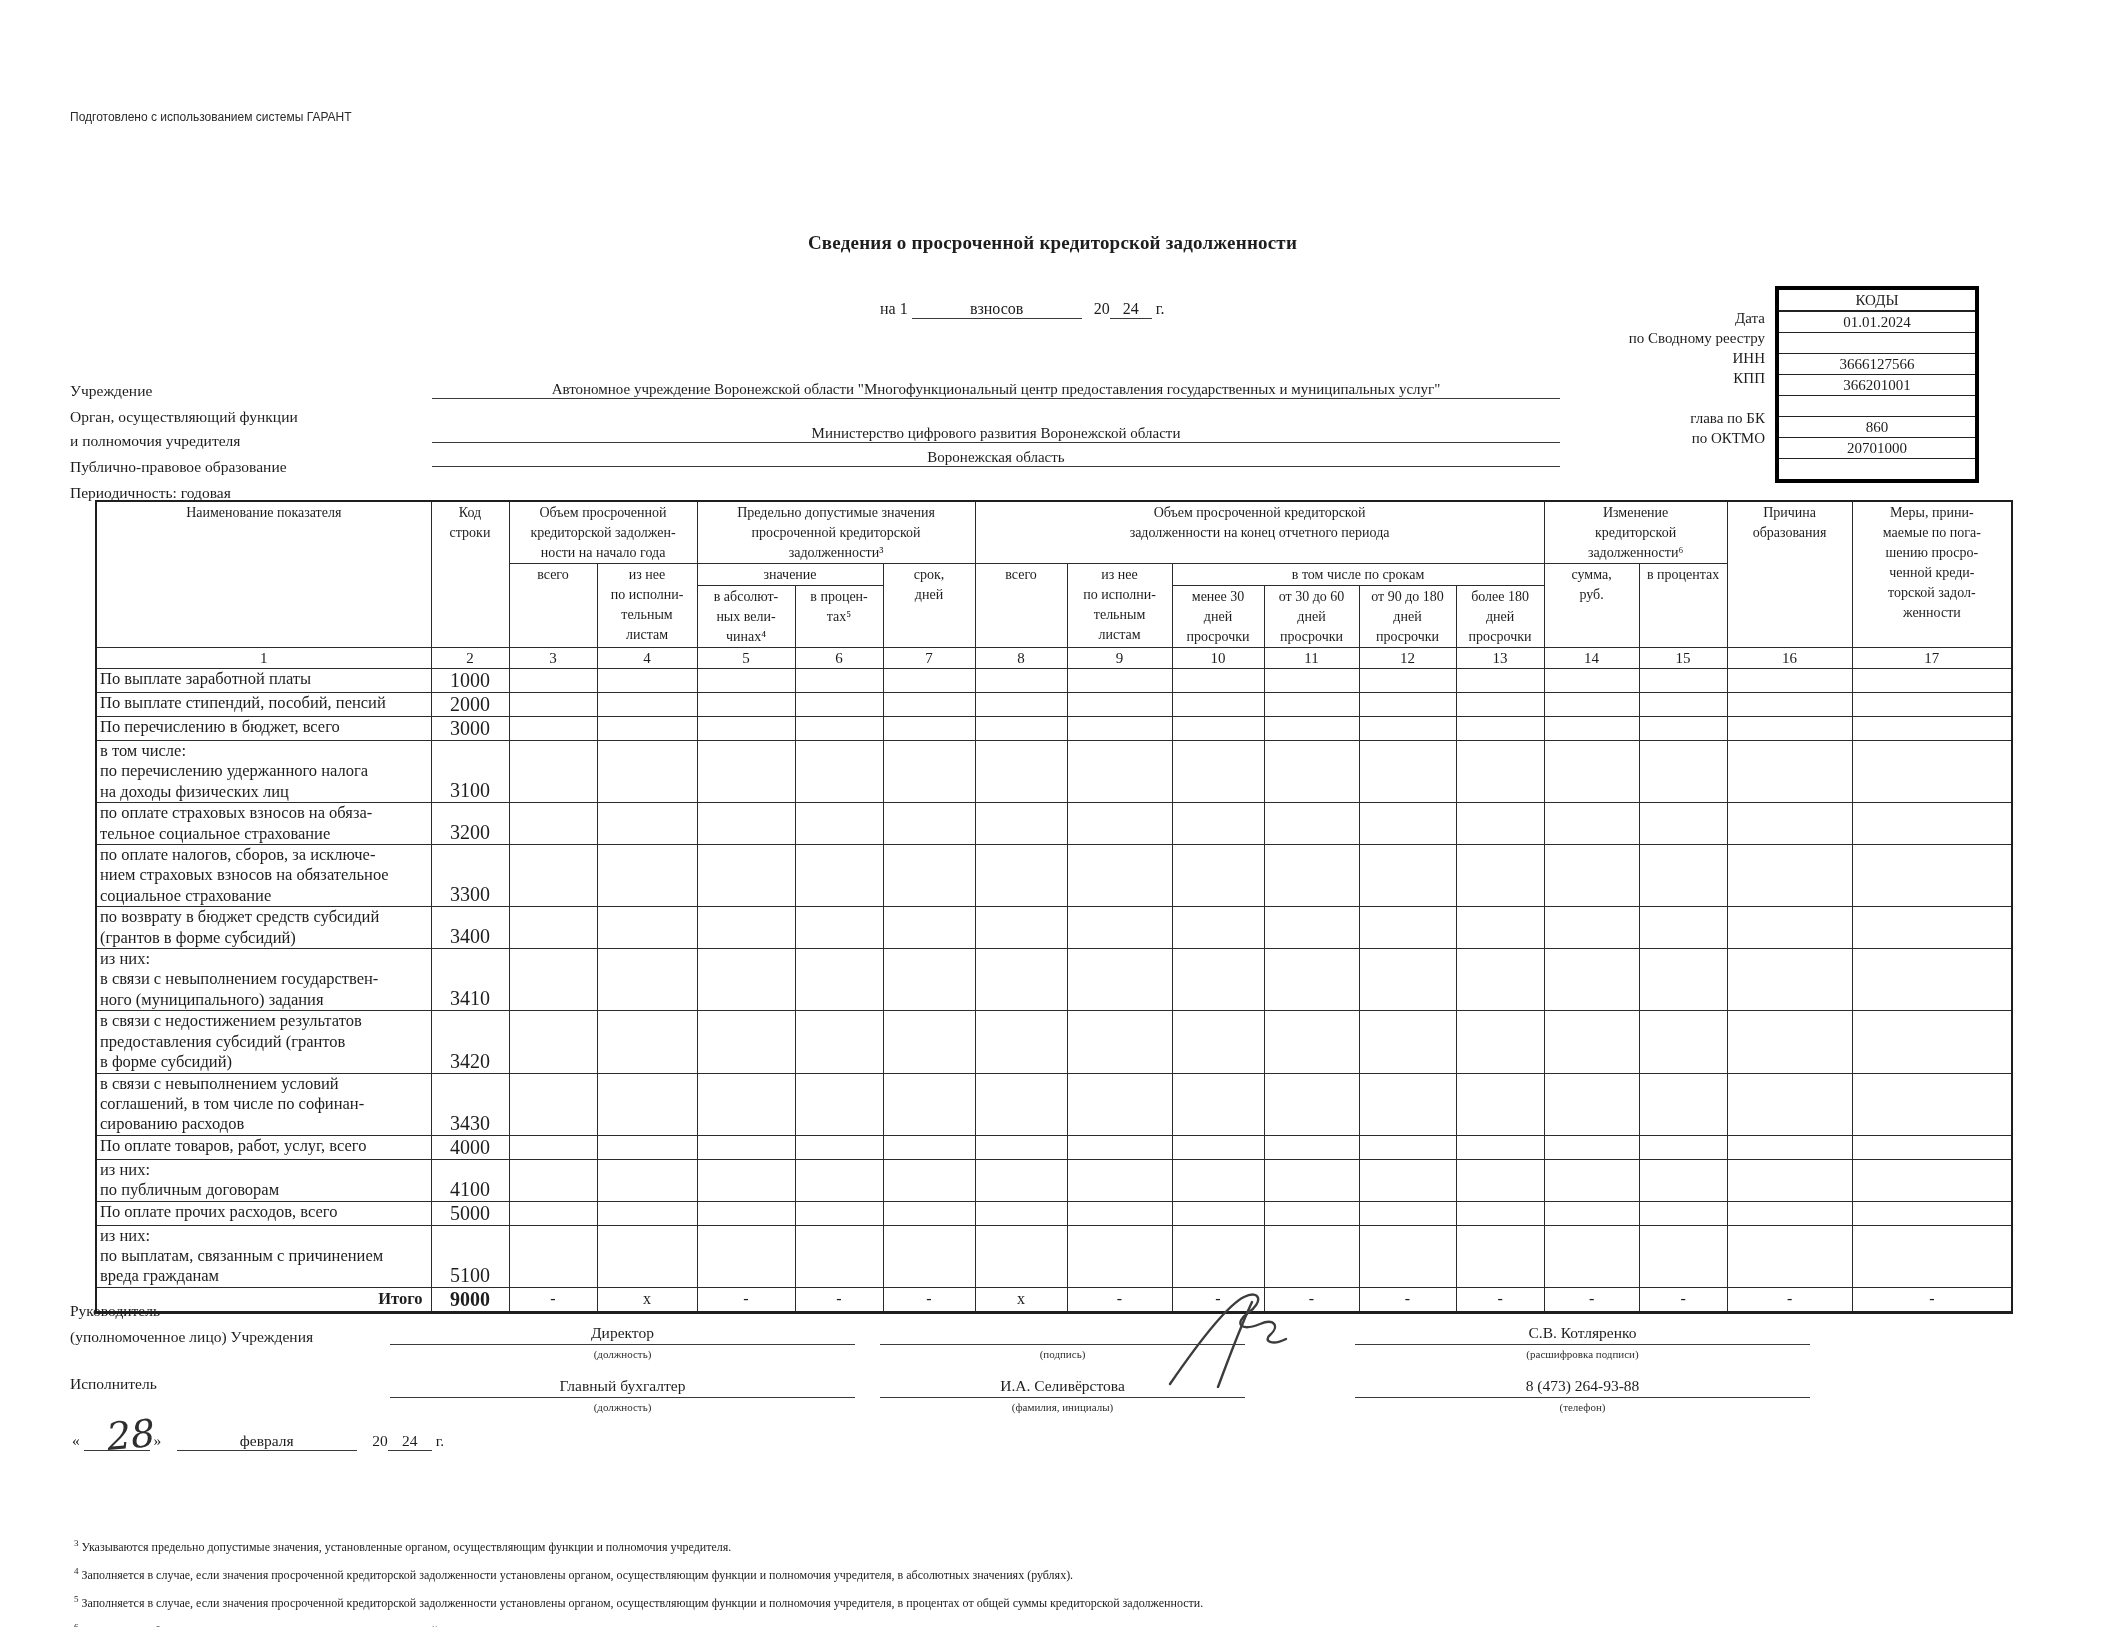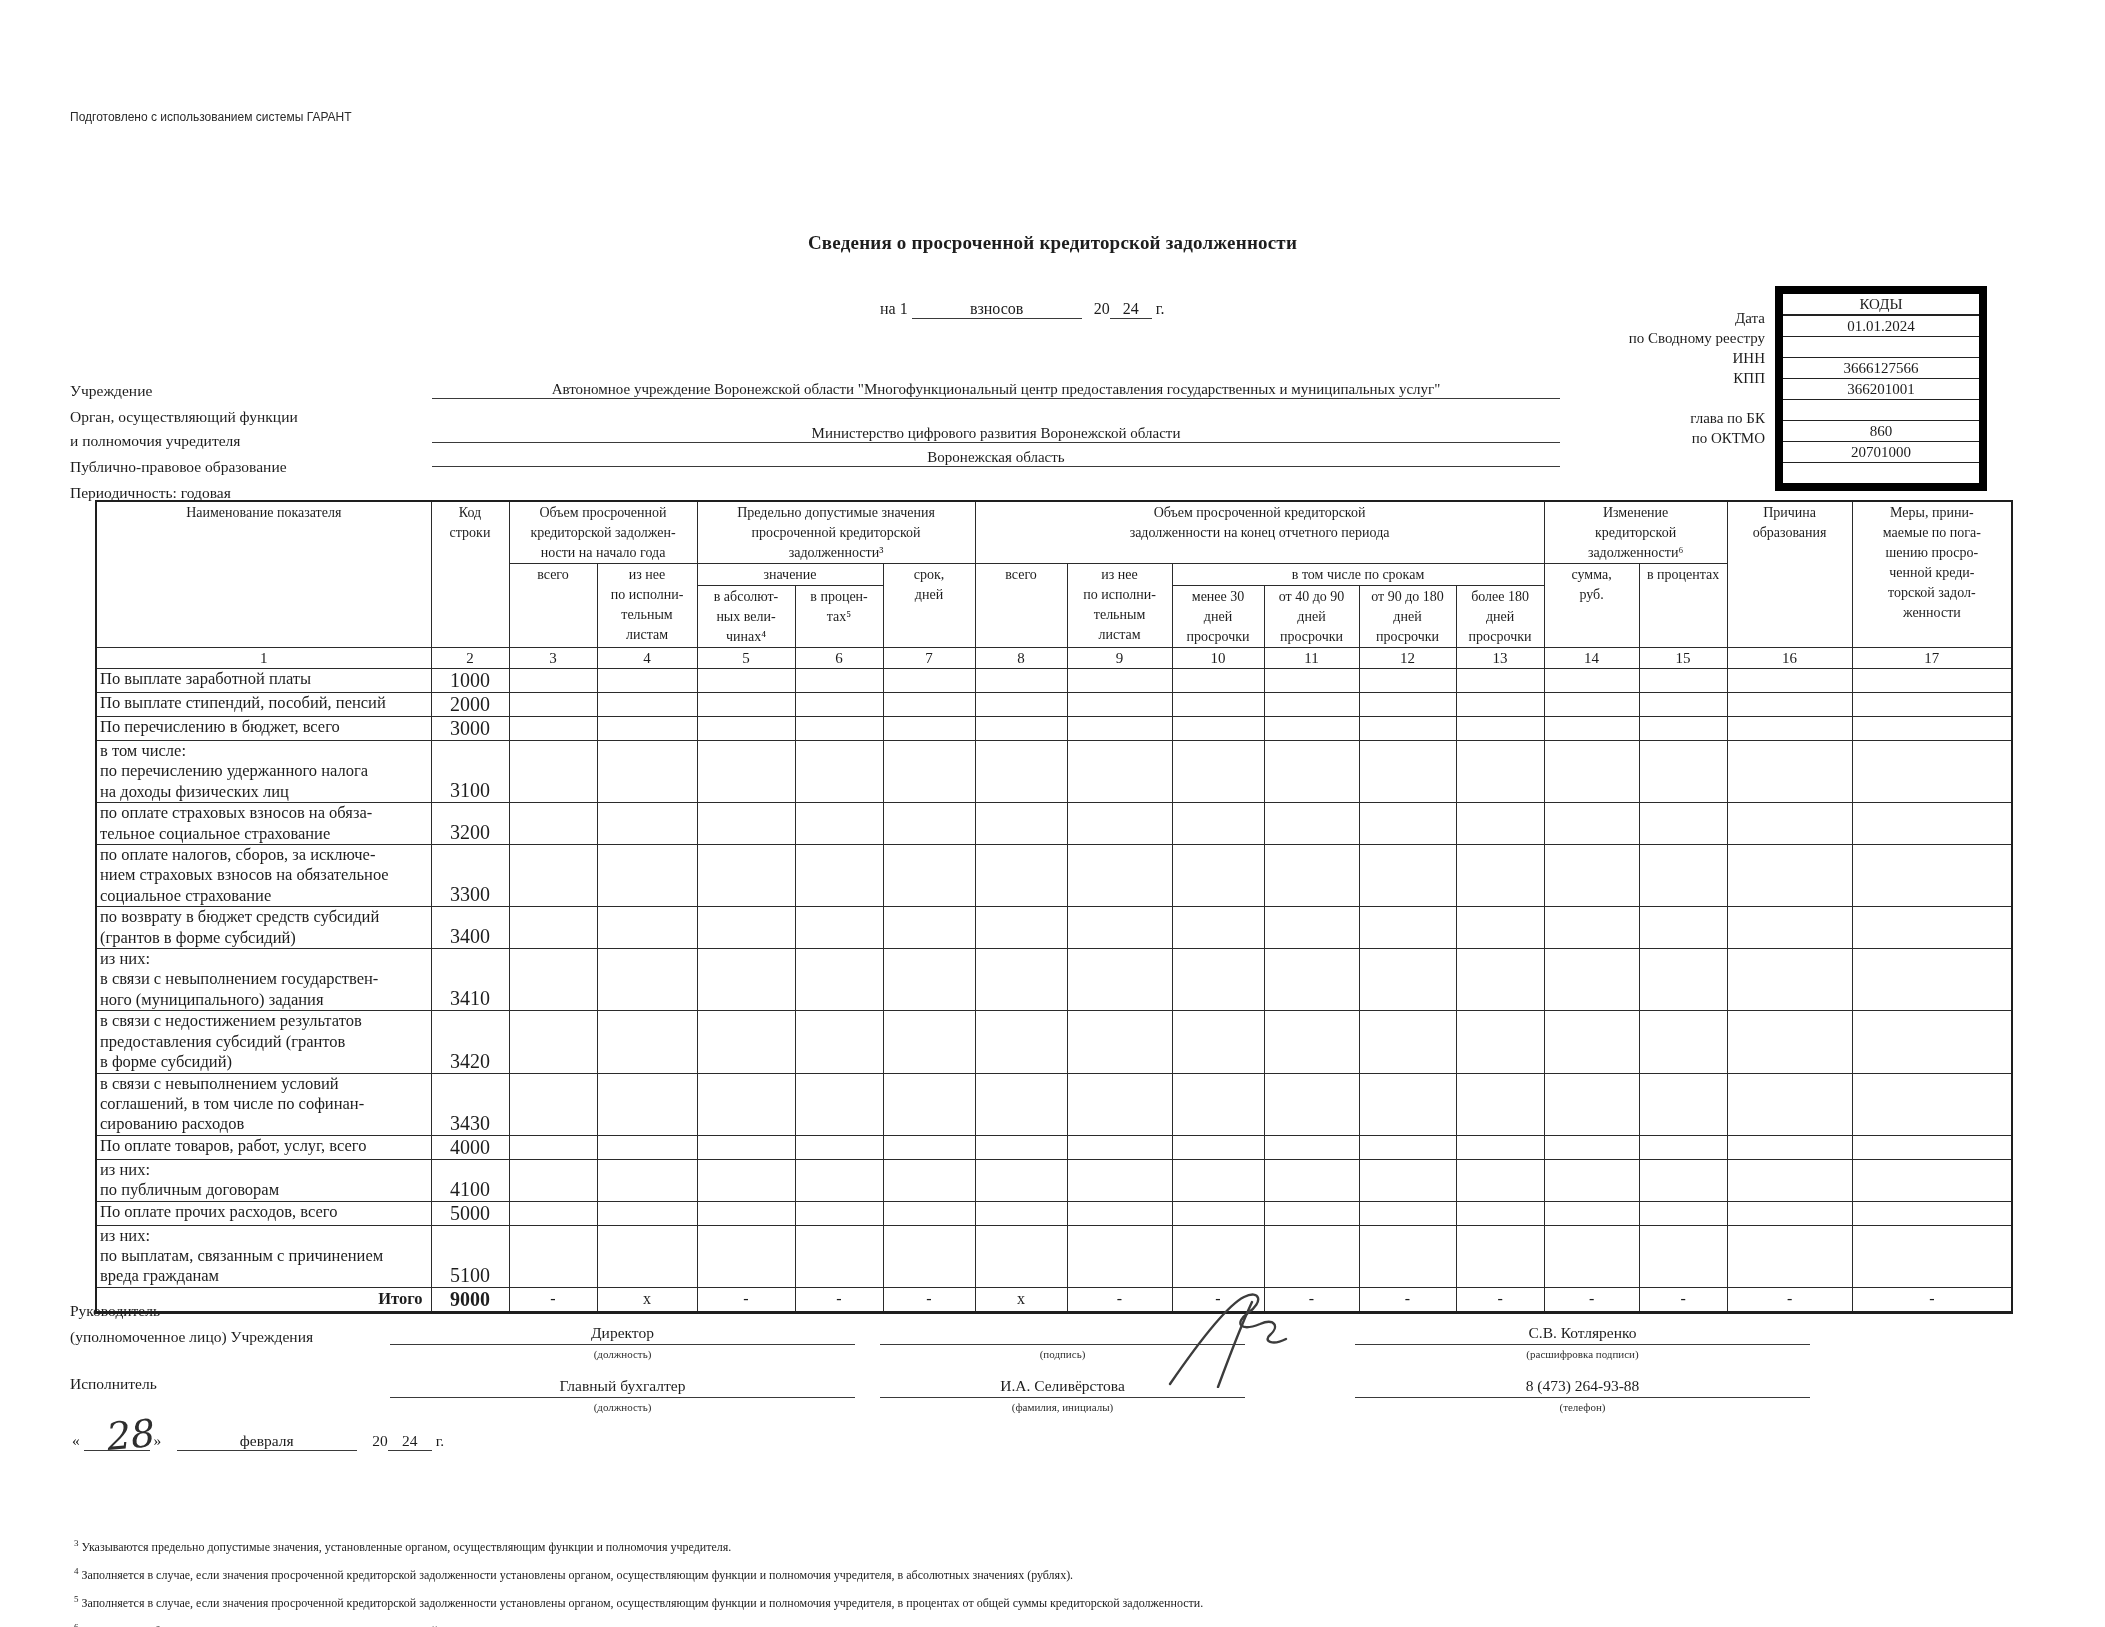--- a/index.html
+++ b/index.html
@@ -10,21 +10,21 @@
   .watermark{position:absolute;left:70px;top:110px;font-family:"Liberation Sans",sans-serif;
              font-size:12px;color:#2a2a2a;}
 
   .doc-title{position:absolute;left:0;top:232px;width:2105px;text-align:center;
              font-weight:bold;font-size:19px;letter-spacing:.2px;}
 
   .date-line{position:absolute;left:880px;top:300px;font-size:16px;white-space:nowrap;}
   .date-line .u{display:inline-block;text-align:center;border-bottom:1.6px solid #3a3a3a;}
   .u-month{width:170px;}
   .u-year{width:42px;}
-  .codes-box{position:absolute;left:1775px;top:286px;width:196px;border:8px solid #000000;}
+  .codes-box{position:absolute;left:1775px;top:286px;width:196px;border:4px solid #000000;}
   .codes-cell{height:20px;line-height:20px;text-align:center;font-size:15px;
               border-bottom:1px solid #222;}
   .codes-cell:last-child{border-bottom:none;}
   .codes-labels{position:absolute;left:1440px;top:286px;width:325px;text-align:right;font-size:15px;}
   .codes-labels div{height:20px;line-height:20px;}
 
   
   .req-label{position:absolute;left:70px;font-size:15.5px;}
   .req-value{position:absolute;left:432px;width:1128px;text-align:center;font-size:15px;
              border-bottom:1.6px solid #3a3a3a;line-height:18px;}
@@ -178,21 +178,21 @@
     </tr>
     <tr class="hrow3">
       <th class="pre">в абсолют-
 ных вели-
 чинах⁴</th>
       <th class="pre">в процен-
 тах⁵</th>
       <th class="pre">менее 30
 дней
 просрочки</th>
-      <th class="pre">от 40 до 90
+      <th class="pre">от 30 до 60
 дней
 просрочки</th>
       <th class="pre">от 90 до 180
 дней
 просрочки</th>
       <th class="pre">более 180
 дней
 просрочки</th>
     </tr>
     <tr class="numsrow">

